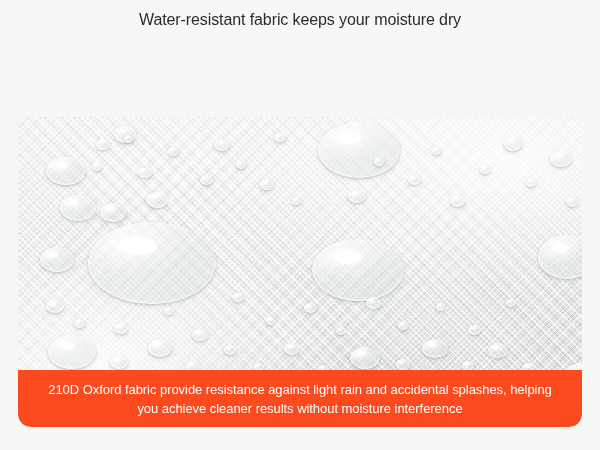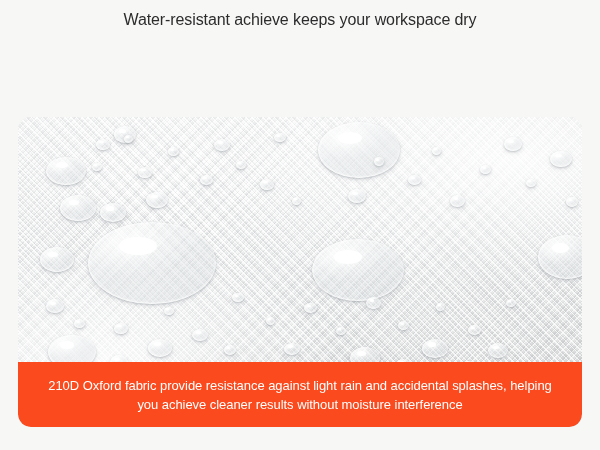--- a/index.html
+++ b/index.html
@@ -124,21 +124,21 @@
     background: rgba(255,255,255,0.92);
     filter: blur(0.6px);
   }
 
   
   .caption-bar {
     position: absolute;
     left: 0;
     right: 0;
     bottom: 0;
-    height: 65px;
+    height: 57px;
     background: #fa4a1e;
     border-bottom-left-radius: 13px;
     border-bottom-right-radius: 13px;
     display: flex;
     align-items: center;
     justify-content: center;
     padding: 0 22px;
     box-sizing: border-box;
   }
   .caption-text {
@@ -150,21 +150,21 @@
     font-weight: 400;
     letter-spacing: -0.05px;
   }
 </style>
 </head>
 <body>
 
 <div class="banner">
 
   <div class="header">
-    <p class="subhead">Water-resistant achieve keeps your workspace dry</p>
+    <p class="subhead">Water-resistant fabric keeps your moisture dry</p>
   </div>
 
   <div class="photo-card">
 
     <div class="fabric"></div>
     <div class="weave"></div>
     <div class="shading"></div>
 
     <div class="drops">
 

